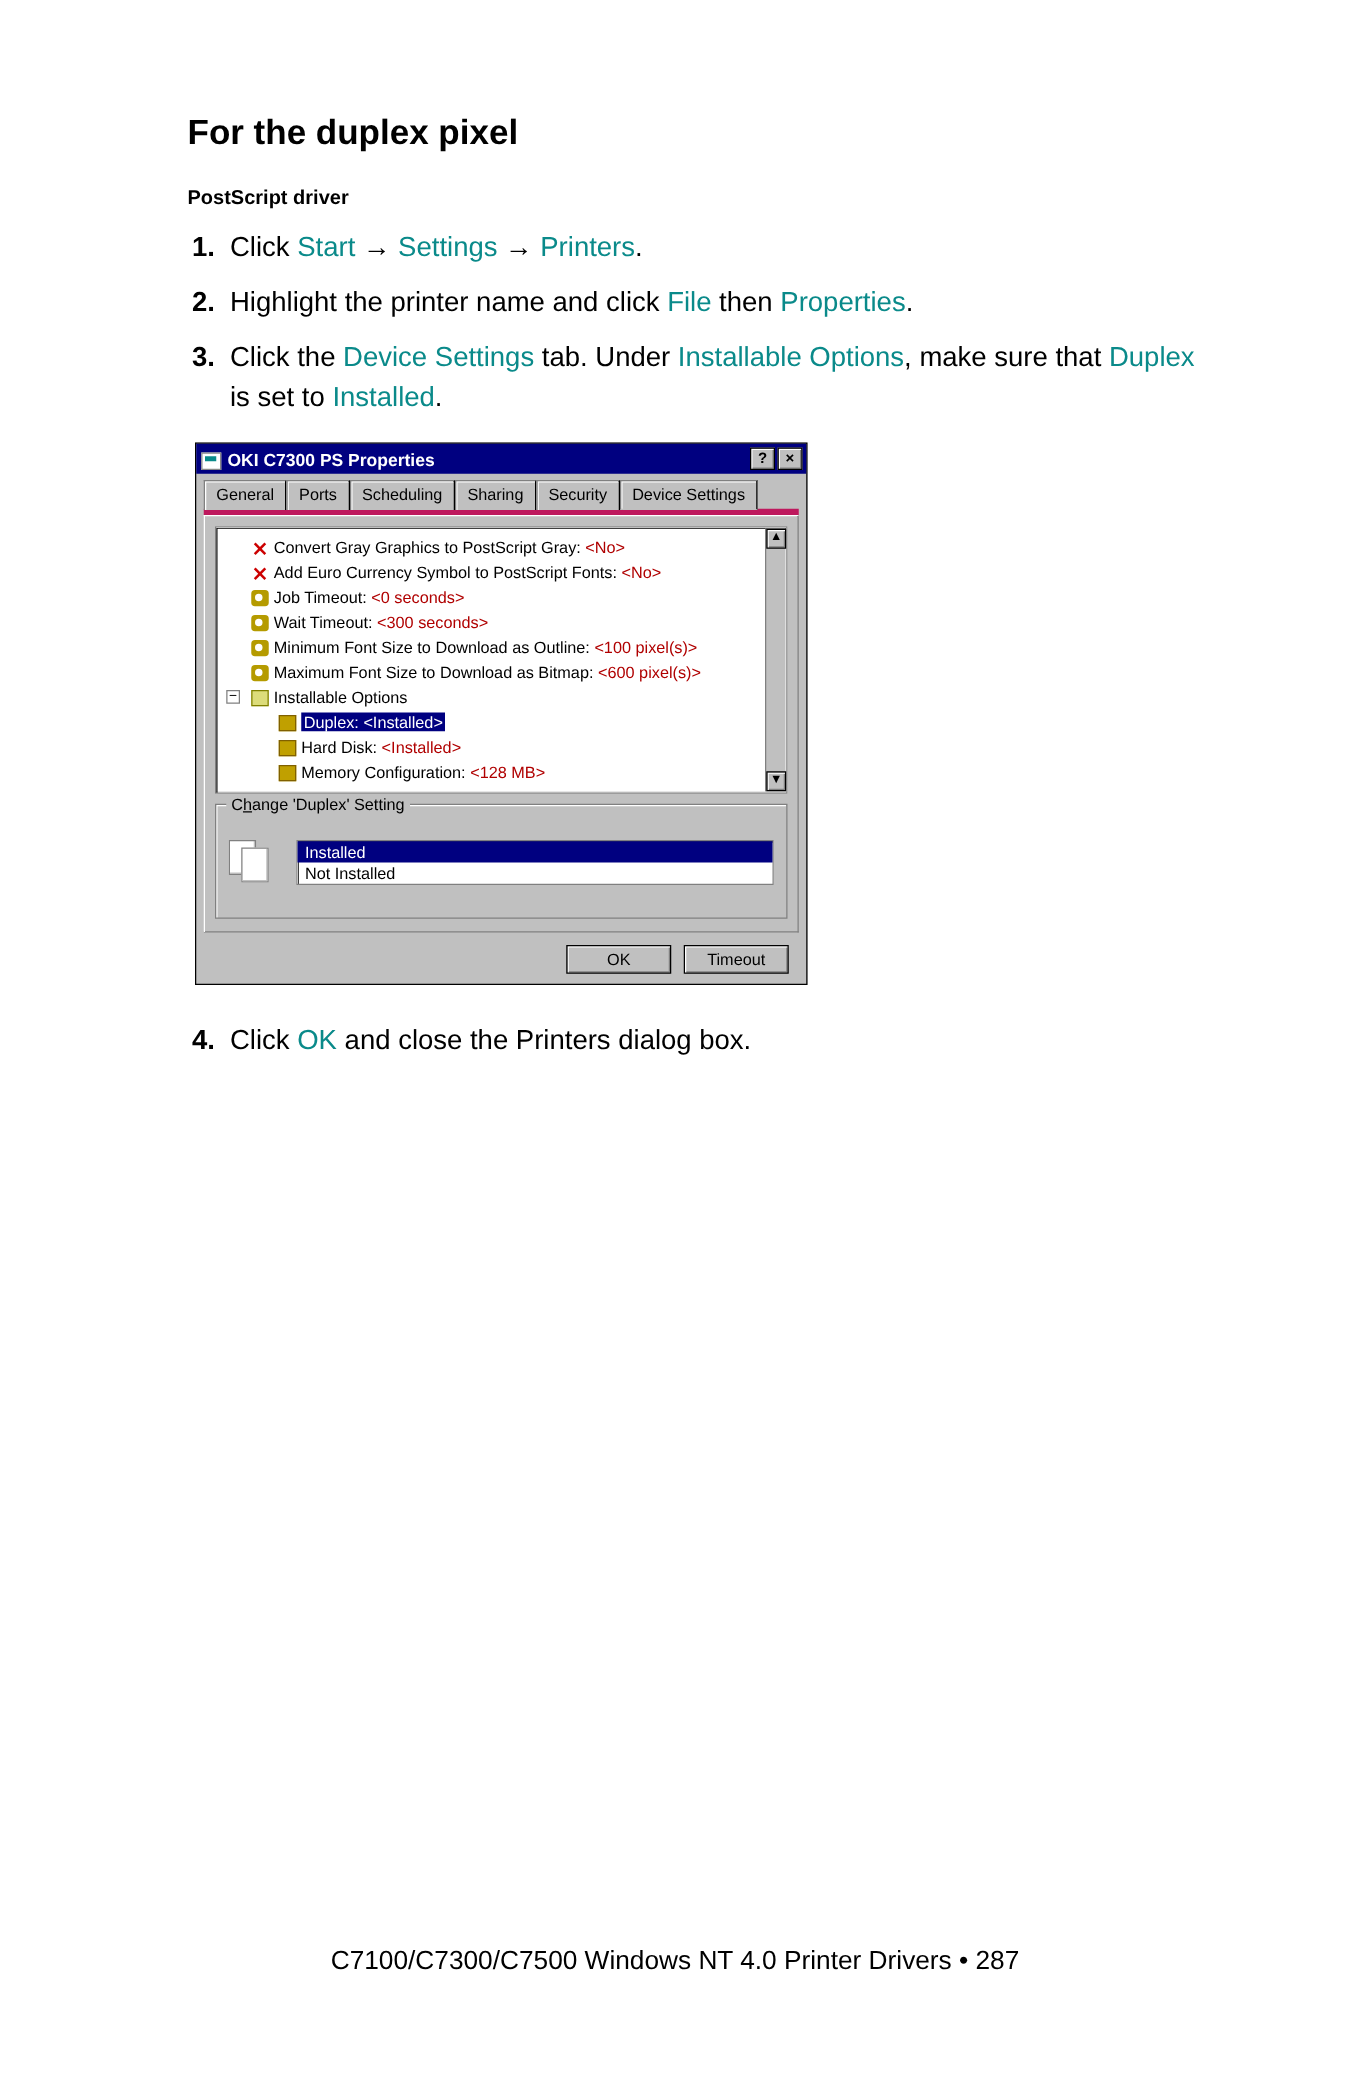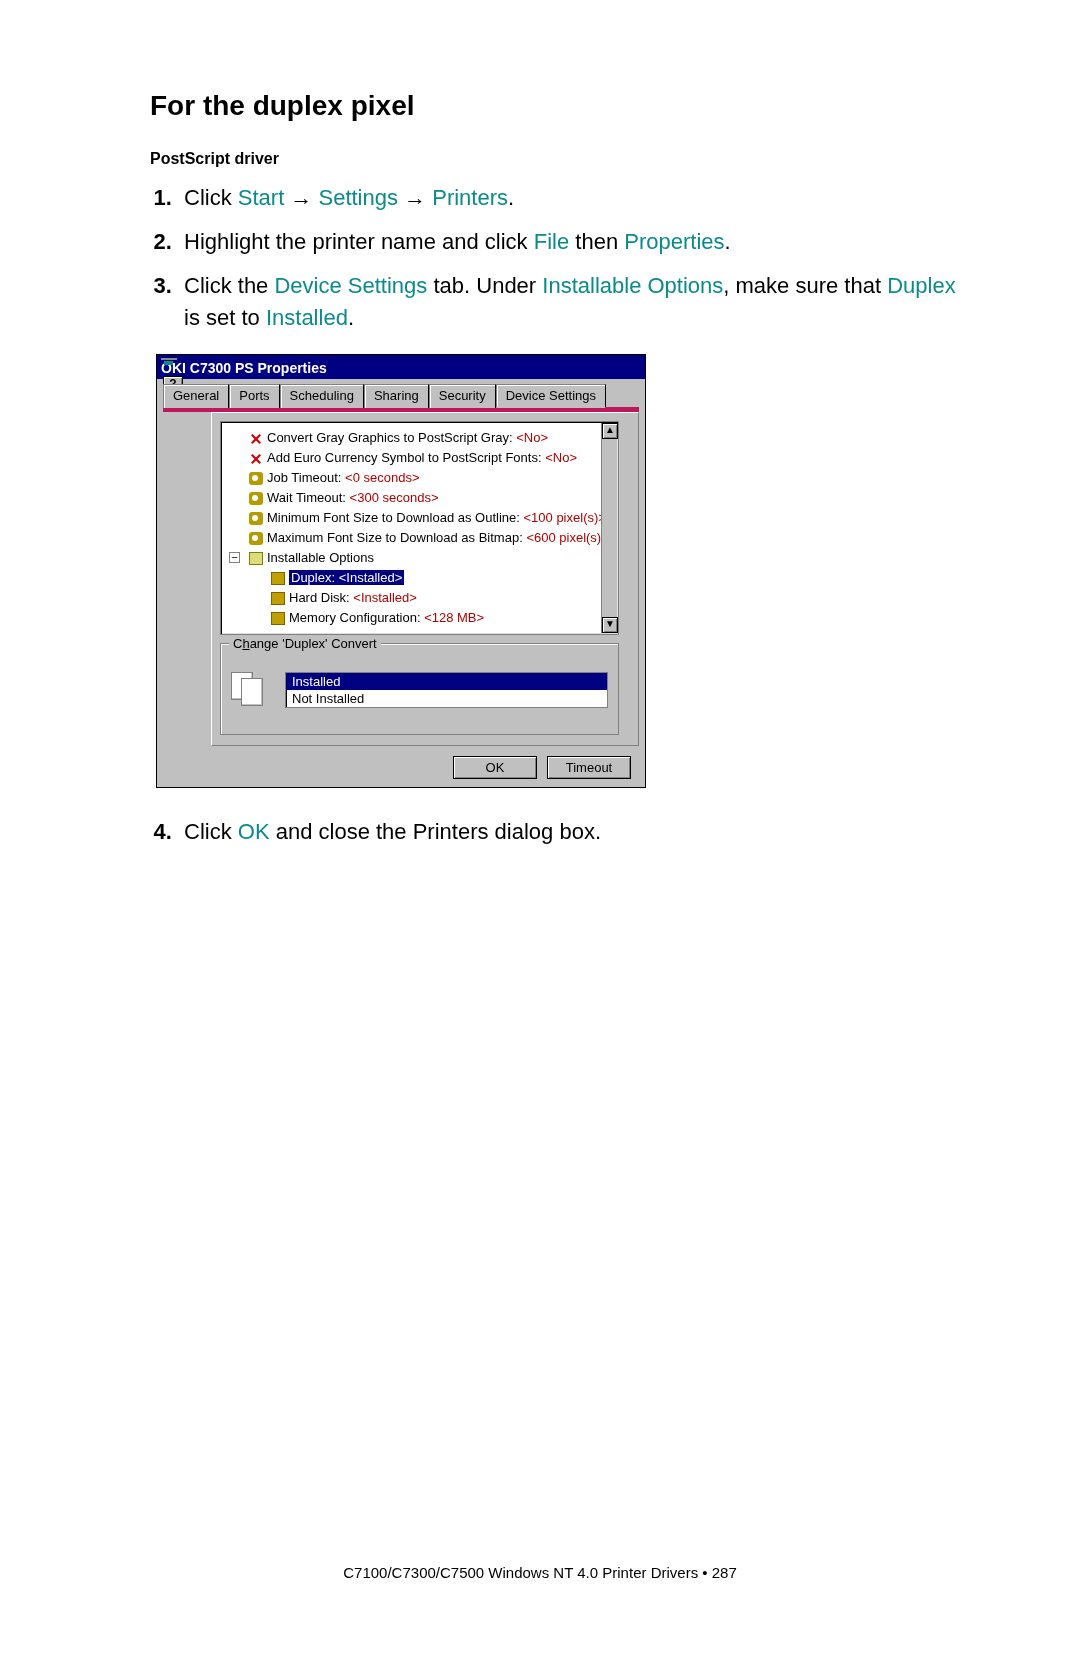--- a/index.html
+++ b/index.html
@@ -47,26 +47,25 @@
     border: 1px solid #000;
     background: #c0c0c0;
     font-family: "MS Sans Serif", Tahoma, Arial, sans-serif;
     font-size: 13px;
     color: #000;
   }
   .titlebar {
     background: #000080;
     color: #fff;
     display: flex;
-    align-items: flex-start;
+    align-items: flex-end;
     padding: 3px 3px 3px 4px;
     font-weight: bold;
     font-size: 14px;
     height: 24px;
-    flex-direction: column;
   }
   .titlebar .printer-ico {
     width: 16px; height: 14px;
     background: #fff;
     border: 1px solid #888;
     margin-right: 5px;
     position: relative;
   }
   .titlebar .printer-ico::after{
     content:"";
@@ -107,23 +106,22 @@
   }
   .tab.active {
     background: #c0c0c0;
     border-bottom: 1px solid #c0c0c0;
     z-index: 2;
   }
   .tab-panel {
     border: 1px solid #808080;
     border-top-color:#fff;
     border-left-color:#fff;
-    padding: 8px 11px 10px 0;
-    background: #c0c0c0;
-    margin-left: 48px;
+    padding: 8px 0 10px 0;
+    background: #c0c0c0;
   }
   .tree-box {
     margin: 0 8px 8px 8px;
     position: relative;
     background:#fff;
     border: 1px solid #808080;
     box-shadow: inset 1px 1px 0 #000, inset -1px -1px 0 #dfdfdf;
     padding: 6px 18px 6px 28px;
     font-size: 13px;
     line-height: 20px;
@@ -214,21 +212,21 @@
     border:1px solid #000;
     box-shadow: inset 1px 1px 0 #fff, inset -1px -1px 0 #808080;
     font-size:13px;
   }
 
   .footer {
     position:absolute;
     left:0; right:0;
     bottom: 88px;
     text-align:center;
-    font-size:15px;
+    font-size:21px;
     color:#000;
   }
 </style>
 </head>
 <body>
 
 <div class="page">
   <h2 class="section">For the duplex pixel</h2>
   <h3 class="sub">PostScript driver</h3>
 
@@ -296,21 +294,21 @@
               <span class="ico ico-mach"></span><span>Memory Configuration: </span><span class="redv">&lt;128 MB&gt;</span>
             </div>
             <div class="scrollbar">
               <div class="sbtn up">▲</div>
               <div class="sbtn down">▼</div>
             </div>
           </div>
 
           <div class="fieldset">
             <div class="legend">
-              <span>C</span><u>h</u><span>ange 'Duplex' Convert</span>
+              <span>C</span><u>h</u><span>ange 'Duplex' Setting</span>
             </div>
             <div class="duprow">
               <div class="dup-icon">
                 <div class="a"></div>
                   <div class="b"></div>
               </div>
               <div class="listbox">
                 <div class="opt sel">Installed</div>
                 <div class="opt">Not Installed</div>
               </div>

